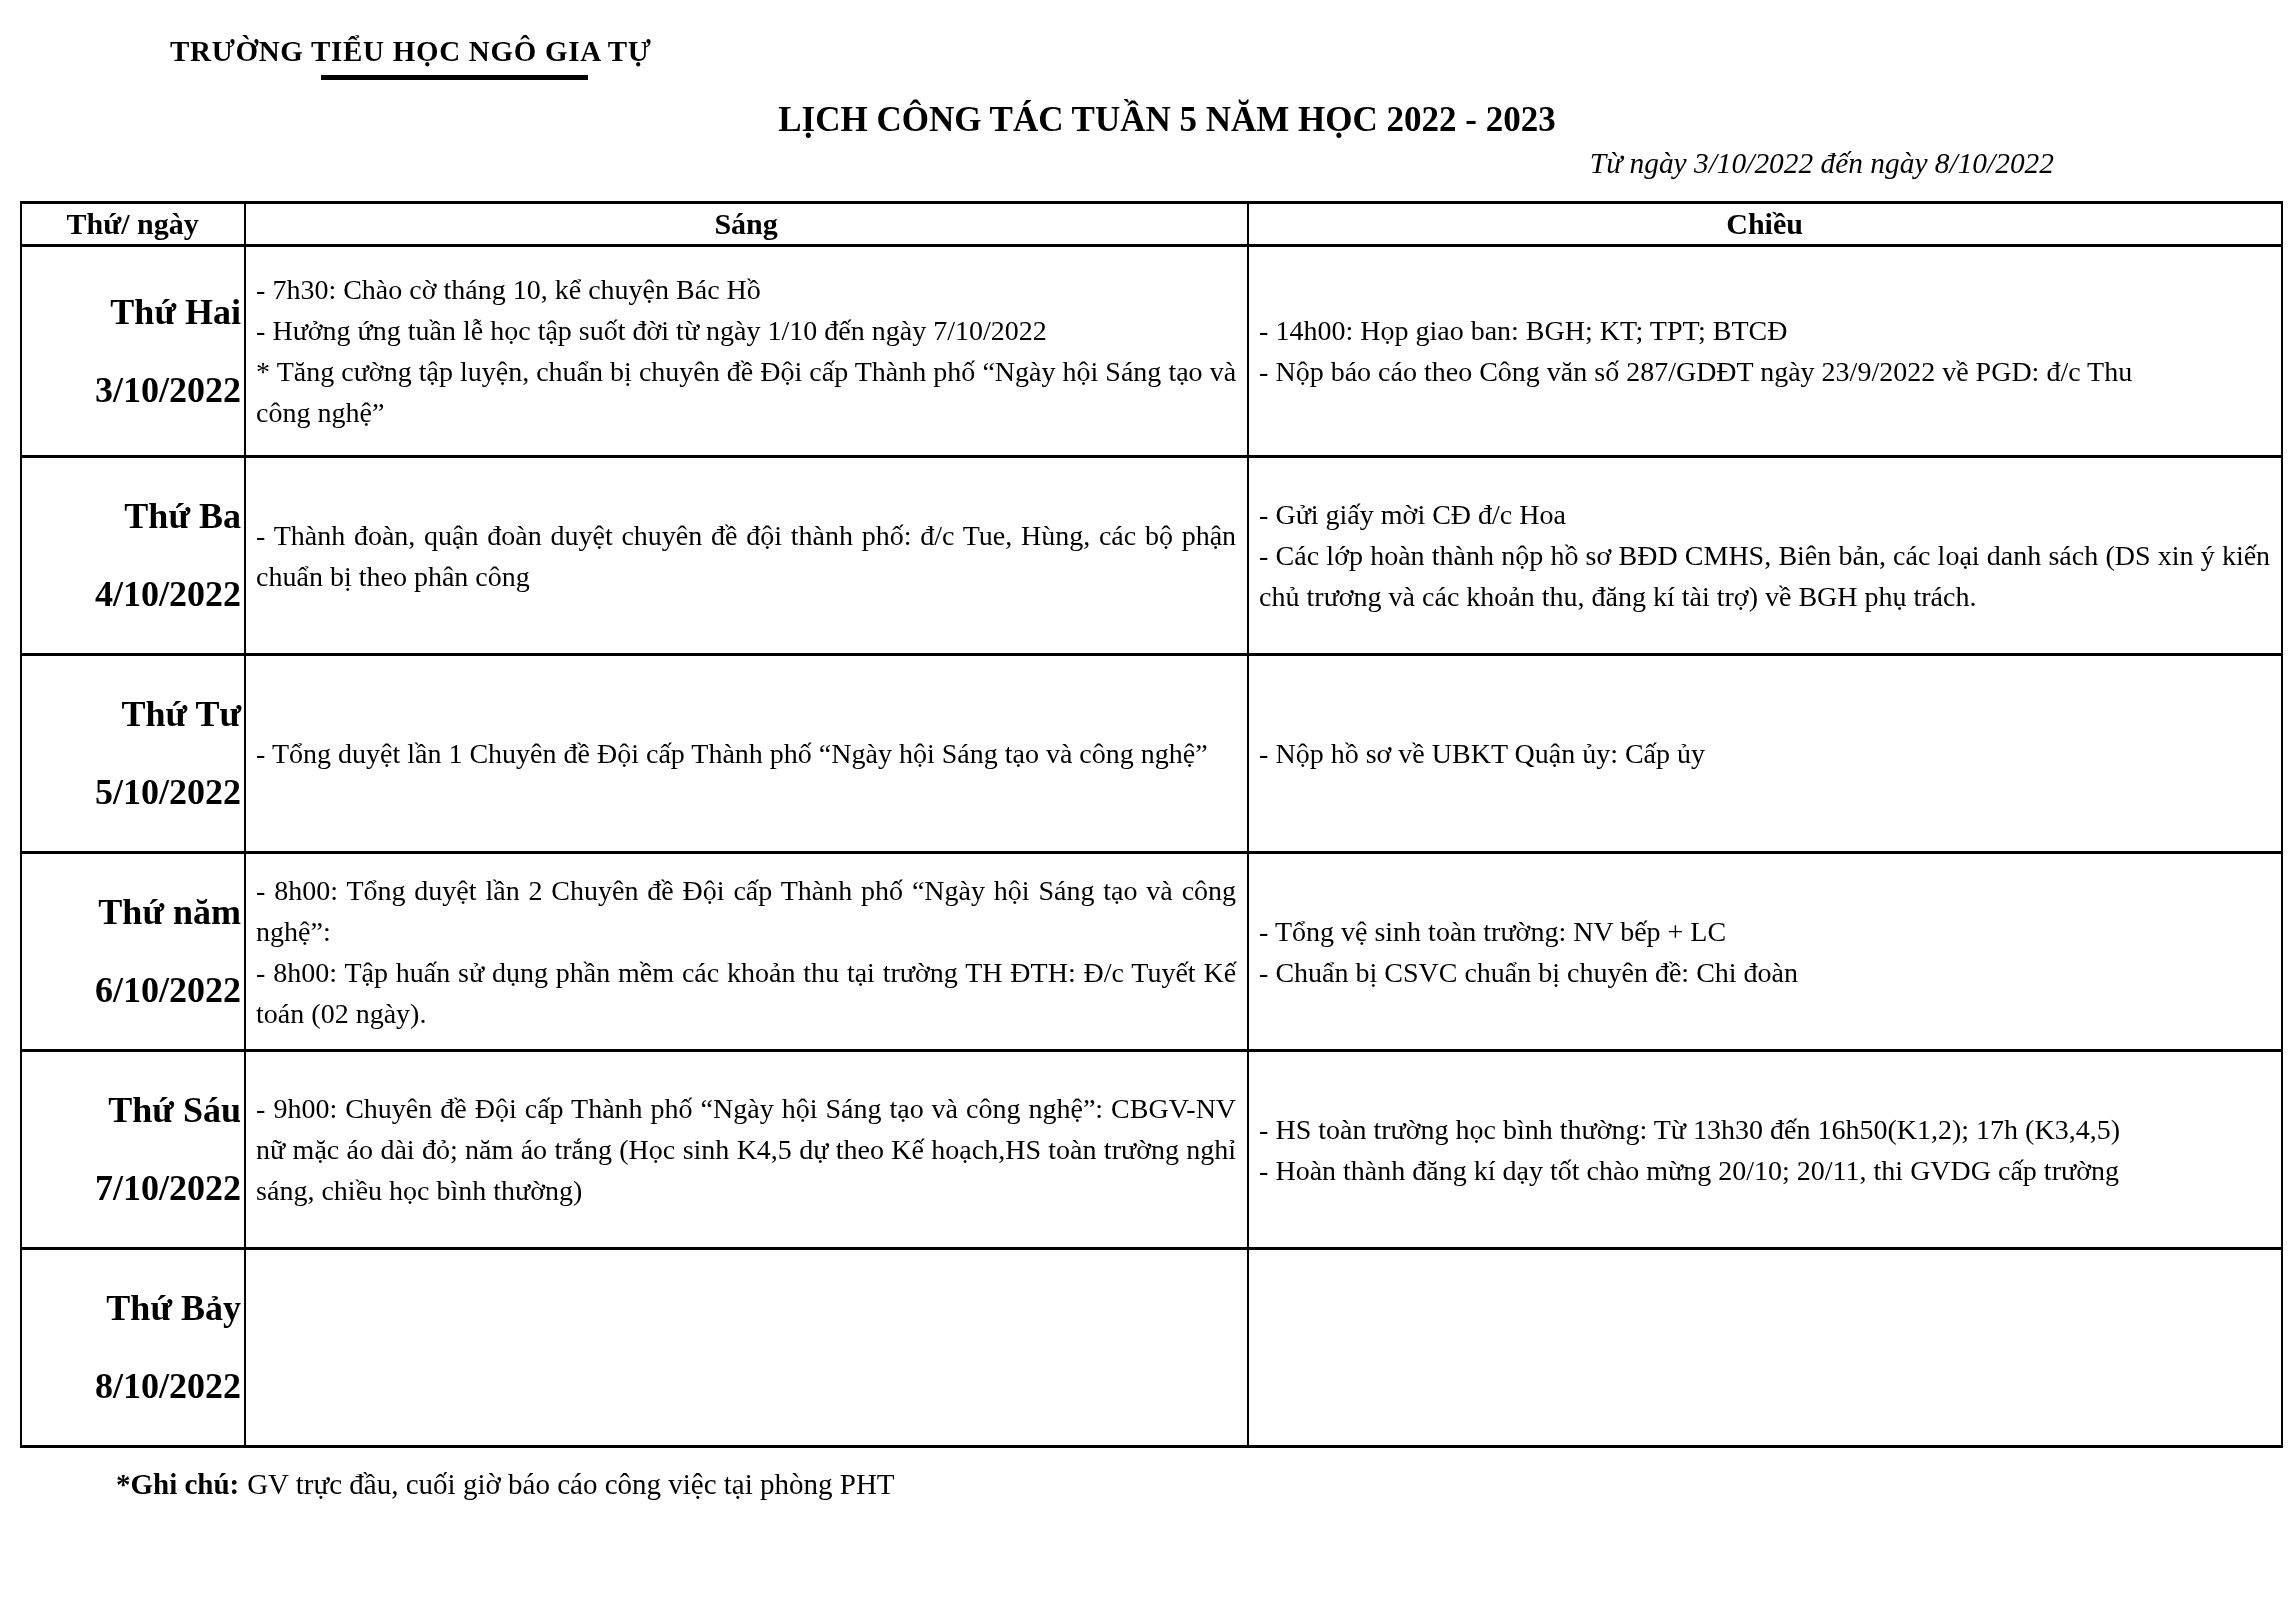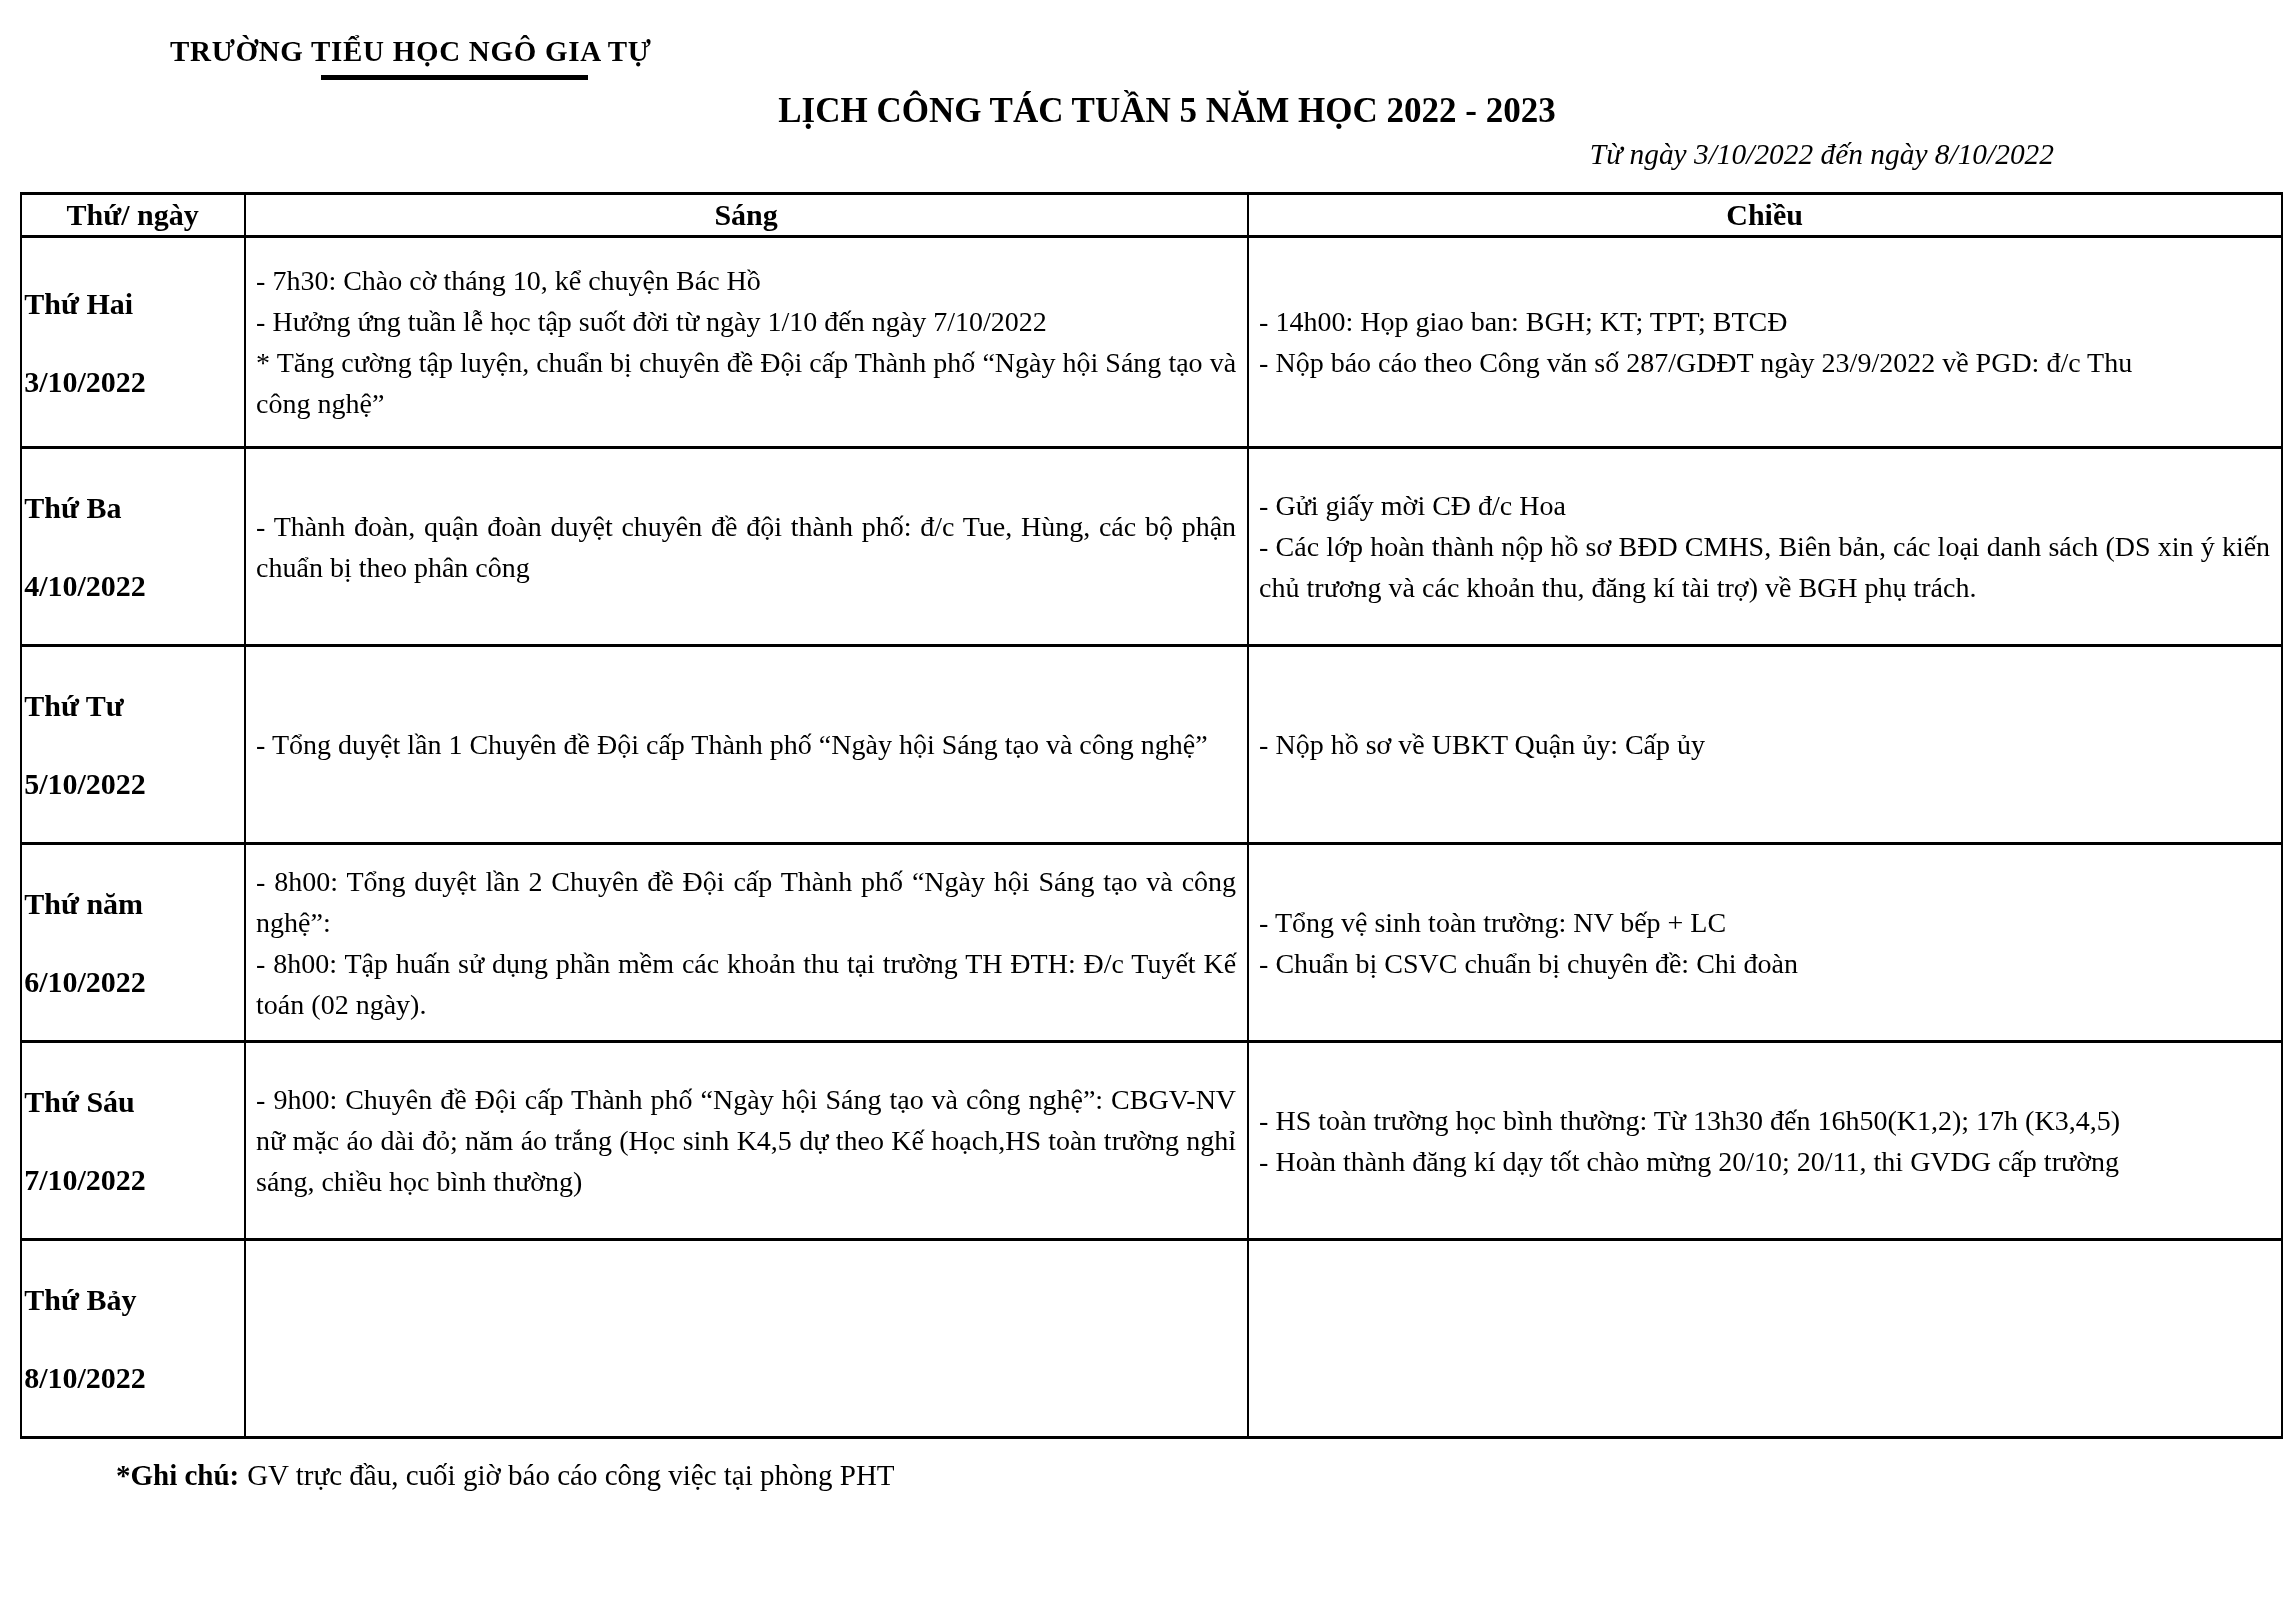--- a/index.html
+++ b/index.html
@@ -27,21 +27,21 @@
     letter-spacing: 0.7px;
     line-height: 1.2;
   }
   .school-underline {
     width: 267px;
     height: 4.6px;
     background: #000000;
     margin: 6.5px 0 0 321px;
   }
   .doc-title {
-    margin-top: 10px;
+    margin-top: 19px;
     font-size: 35px;
     font-weight: bold;
     text-align: center;
     padding-left: 39px;
     line-height: 1.2;
   }
   .date-range {
     margin-top: 5.2px;
     font-size: 29.4px;
     font-style: italic;
@@ -70,23 +70,23 @@
   col.c-afternoon { width: 1034px; }
   th.hdr {
     font-size: 30px;
     font-weight: bold;
     text-align: center;
     height: 38px;
     line-height: 1.1;
     white-space: pre-line;
   }
   td.day {
-    font-size: 30px;
-    font-weight: bold;
-    text-align: left;
+    font-size: 36px;
+    font-weight: bold;
+    text-align: right;
     line-height: 39px;
     white-space: pre-line;
     padding: 0 2.6px;
   }
   td.cell {
     font-size: 28px;
     line-height: 41px;
     text-align: justify;
     white-space: pre-line;
     padding: 2.6px 10.5px 2.6px 10.5px;

